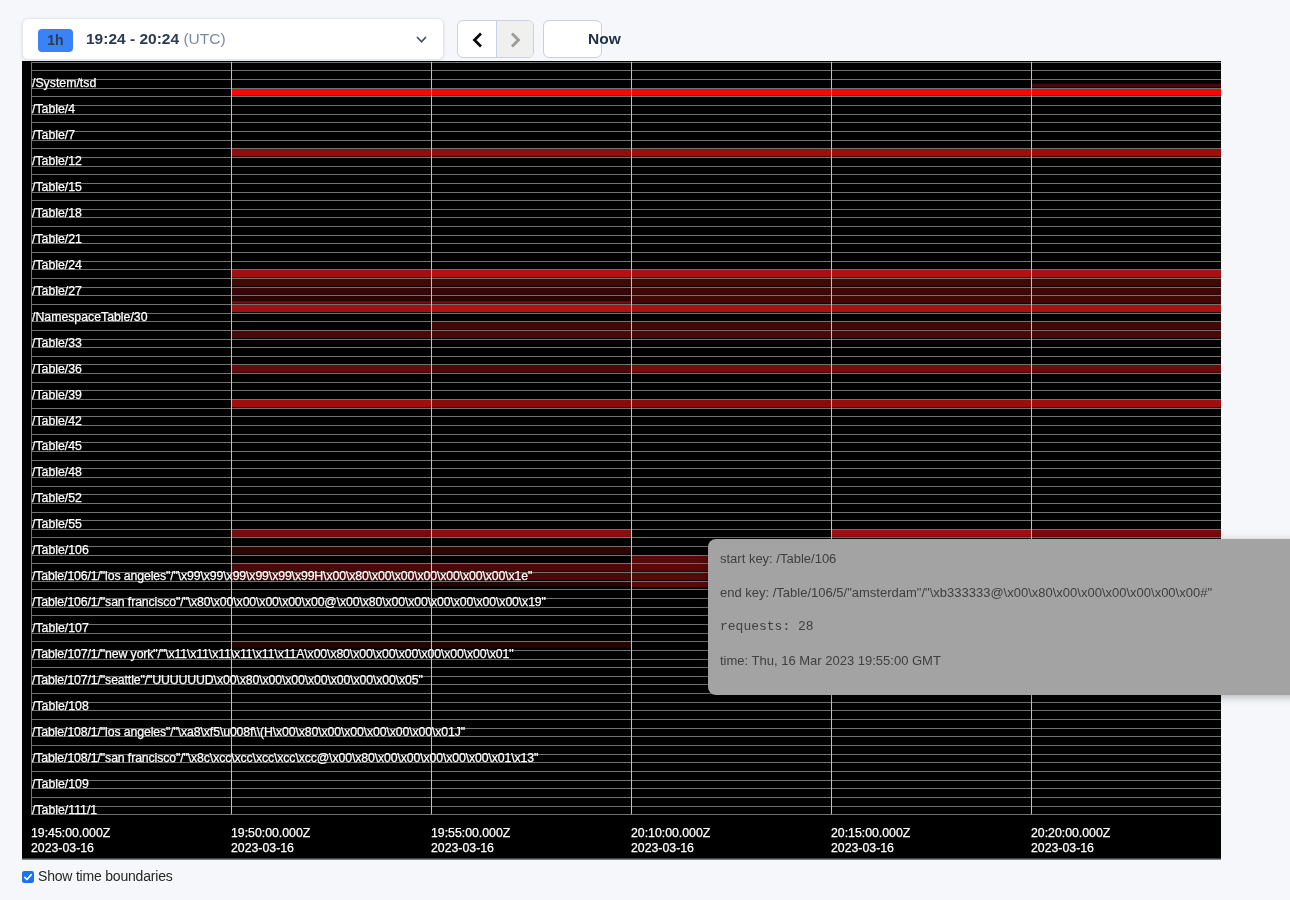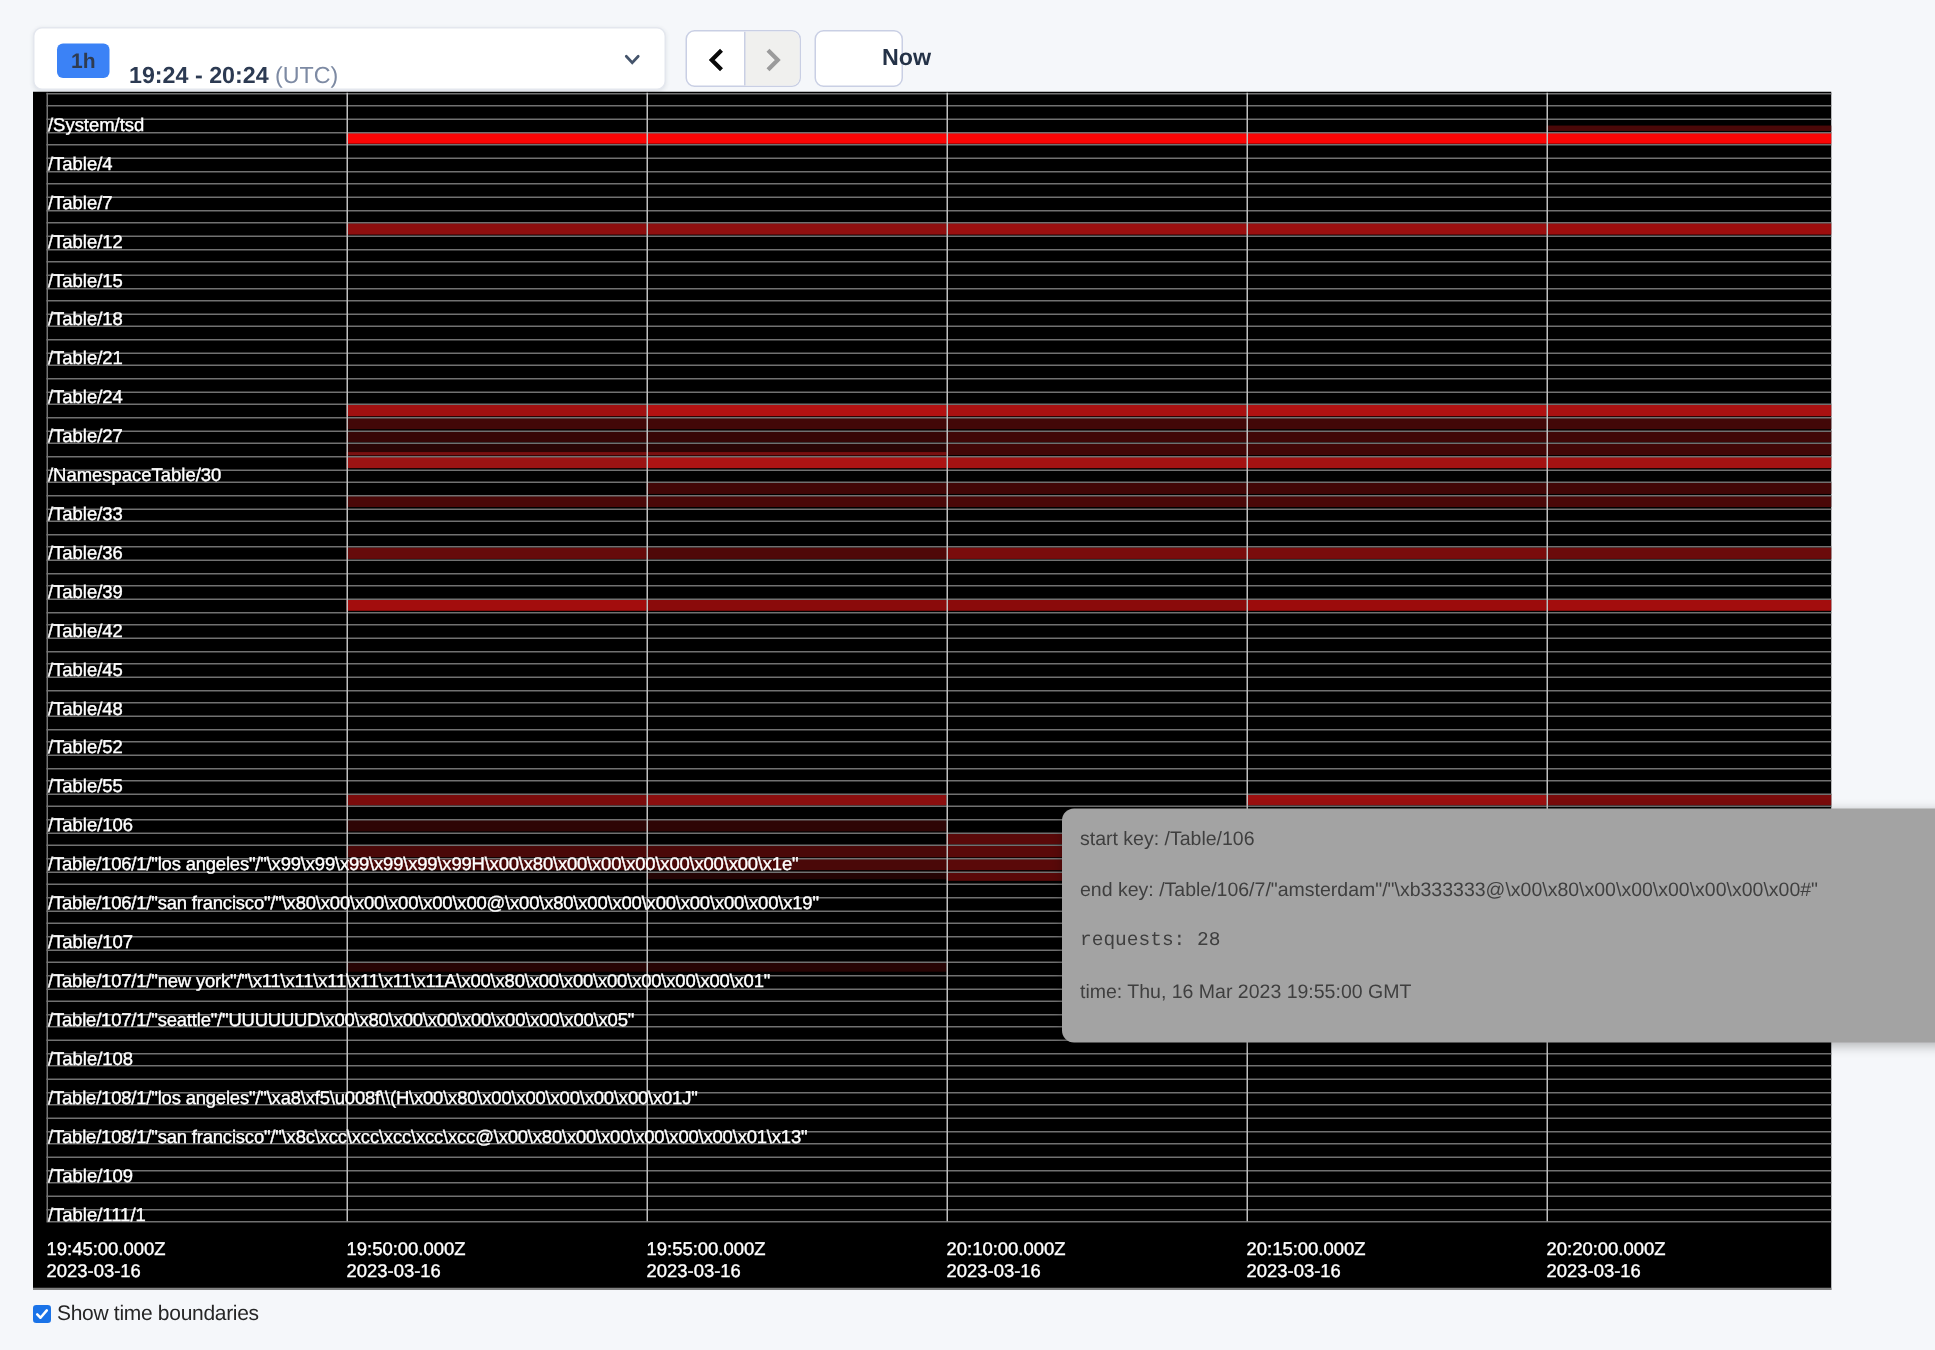--- a/index.html
+++ b/index.html
@@ -4,21 +4,21 @@
 <style>
   * { margin:0; padding:0; box-sizing:border-box; }
   html,body { width:1290px; height:900px; background:#f5f7fa; font-family:"Liberation Sans", sans-serif; overflow:hidden; }
   .abs { position:absolute; }
 </style>
 </head>
 <body>
 
 <div class="abs" style="left:22px;top:18px;width:422px;height:42px;background:#fff;border:1px solid #e4e7ee;border-radius:6px;box-shadow:0 1px 3px rgba(60,70,90,.12);">
   <div class="abs" style="left:15px;top:10px;width:35px;height:23px;background:#3b82f6;border-radius:4px;text-align:center;line-height:23px;font-size:14px;font-weight:bold;color:#2f3b50;">1h</div>
-  <div class="abs" style="left:63px;top:0;height:40px;line-height:40px;font-size:15.5px;color:#2c3a52;margin-top:12px;"><b>19:24 - 20:24</b> <span style="color:#7d8aa3">(UTC)</span></div>
+  <div class="abs" style="left:63px;top:0;height:40px;line-height:40px;font-size:15.5px;color:#2c3a52;"><b>19:24 - 20:24</b> <span style="color:#7d8aa3">(UTC)</span></div>
   <svg class="abs" style="right:16px;top:17px" width="11" height="8" viewBox="0 0 11 8">
       <path d="M1.5 1.5 L5.5 5.8 L9.5 1.5" stroke="#44546b" stroke-width="1.8" fill="none" stroke-linecap="round"></path>
     </svg>
 </div>
 <div class="abs" style="left:457px;top:20px;width:77px;height:38px;border:1px solid #c9cfe4;border-radius:6px;background:#fff;overflow:hidden;">
   <div class="abs" style="left:38px;top:0;width:39px;height:38px;background:#f0f0ee;border-left:1px solid #c9cfe4;"></div>
   <svg class="abs" style="left:14px;top:11px" width="11" height="16" viewBox="0 0 11 16">
       <path d="M9 1.5 L2.5 8 L9 14.5" stroke="#0a0a0a" stroke-width="2.8" fill="none"></path>
     </svg>
   <svg class="abs" style="left:52px;top:11px" width="11" height="16" viewBox="0 0 11 16">
@@ -116,21 +116,21 @@
 <text x="609" y="790.5">2023-03-16</text>
 <text x="809" y="775.5">20:15:00.000Z</text>
 <text x="809" y="790.5">2023-03-16</text>
 <text x="1009" y="775.5">20:20:00.000Z</text>
 <text x="1009" y="790.5">2023-03-16</text>
 </g>
 </svg>
 
 <div class="abs" style="left:708px;top:539px;width:644px;height:156px;background:#a3a3a3;border-radius:8px;box-shadow:0 2px 8px rgba(0,0,0,.28);color:#3f3f3f;font-size:13px;">
   <div class="abs" style="left:12px;top:12px;">start key: /Table/106</div>
-  <div class="abs" style="left:12px;top:46px;">end key: /Table/106/7/"amsterdam"/"\xb333333@\x00\x80\x00\x00\x00\x00\x00\x00#"</div>
+  <div class="abs" style="left:12px;top:46px;">end key: /Table/106/5/"amsterdam"/"\xb333333@\x00\x80\x00\x00\x00\x00\x00\x00#"</div>
   <div class="abs" style="left:12px;top:80px;font-family:Liberation Mono, monospace;">requests: 28</div>
   <div class="abs" style="left:12px;top:114px;">time: Thu, 16 Mar 2023 19:55:00 GMT</div>
 </div>
 
 <div class="abs" style="left:22px;top:867px;">
   <svg width="12" height="12" viewBox="0 0 12 12" style="vertical-align:-1.5px">
       <rect x="0" y="0" width="12" height="12" rx="2.2" fill="#1a73e8"></rect>
       <path d="M2.8 6.3 L5 8.5 L9.2 3.6" stroke="#fff" stroke-width="1.7" fill="none" stroke-linecap="round" stroke-linejoin="round"></path>
     </svg><span style="font-size:14px;color:#262626;margin-left:4px;letter-spacing:-0.2px;vertical-align:0.5px;">Show time boundaries</span>
 </div>

